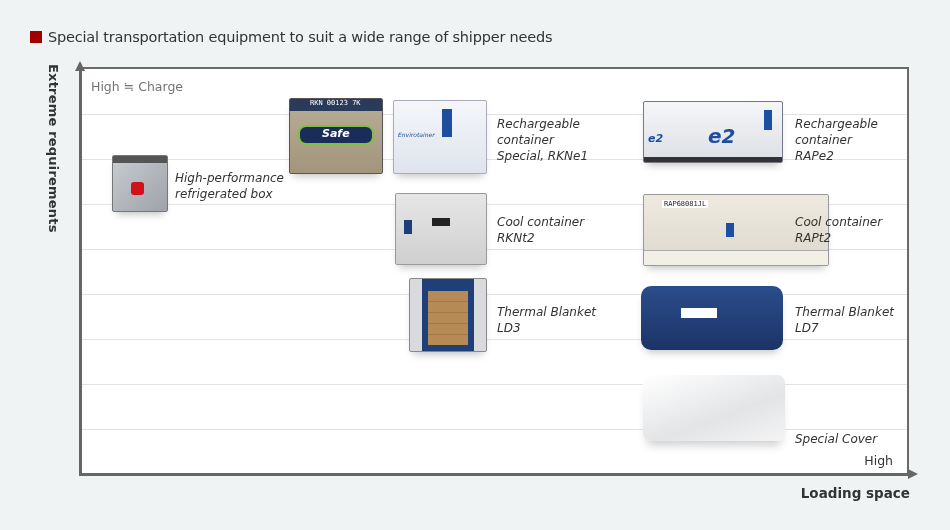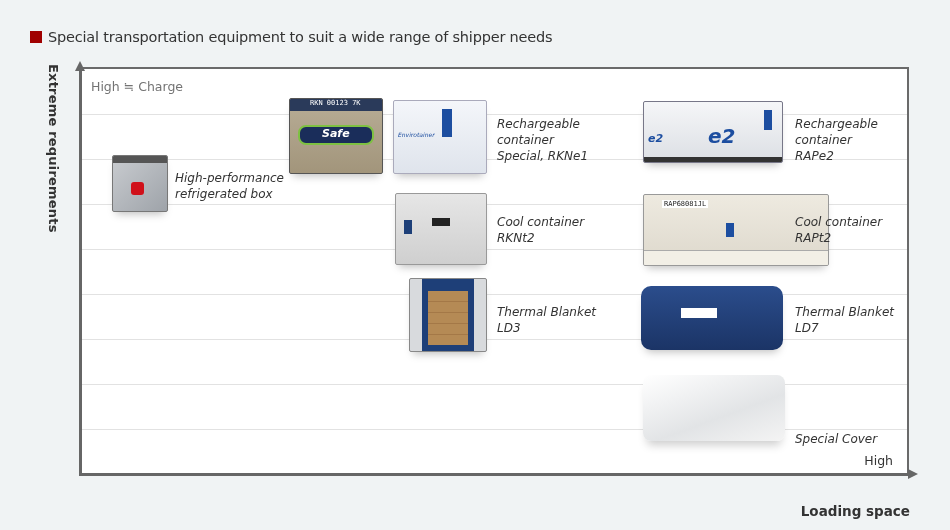--- a/index.html
+++ b/index.html
@@ -23,21 +23,21 @@
   .x-axis-line { position: absolute; left: 79px; top: 473px; width: 832px; height: 3px; background: #666; }
   .x-arrow { position: absolute; left: 908px; top: 469px; width: 0; height: 0;
     border-top: 5px solid transparent; border-bottom: 5px solid transparent; border-left: 10px solid #666; }
 
   .grid { position: absolute; left: 0; width: 826px; height: 1px; background: #e2e2e2; }
 
   .y-label {
     position: absolute; left: 46px; top: 64px; writing-mode: vertical-rl;
     font-weight: bold; font-size: 13px; color: #333; letter-spacing: 0.2px;
   }
-  .x-label { position: absolute; right: 40px; top: 503px; font-weight: bold; font-size: 13.5px; color: #333; }
+  .x-label { position: absolute; right: 40px; top: 485px; font-weight: bold; font-size: 13.5px; color: #333; }
   .corner-high { position: absolute; left: 10px; top: 10px; font-size: 12.5px; color: #737373; }
   .corner-large { position: absolute; right: 14px; top: 384px; font-size: 12.5px; color: #333; }
 
   .item-label { position: absolute; font-size: 12px; line-height: 16px; color: #333; white-space: nowrap; }
   .item-label span { display: block; font-style: italic; }
 
   .img { position: absolute; border-radius: 2px; box-shadow: 0 6px 8px -4px rgba(0,0,0,0.25); overflow: hidden; }
 
   
   .img-box { left: 31px; top: 86px; width: 54px; height: 55px; background: linear-gradient(135deg,#c9ccd0,#9ea3a9); border: 1px solid #777; }

